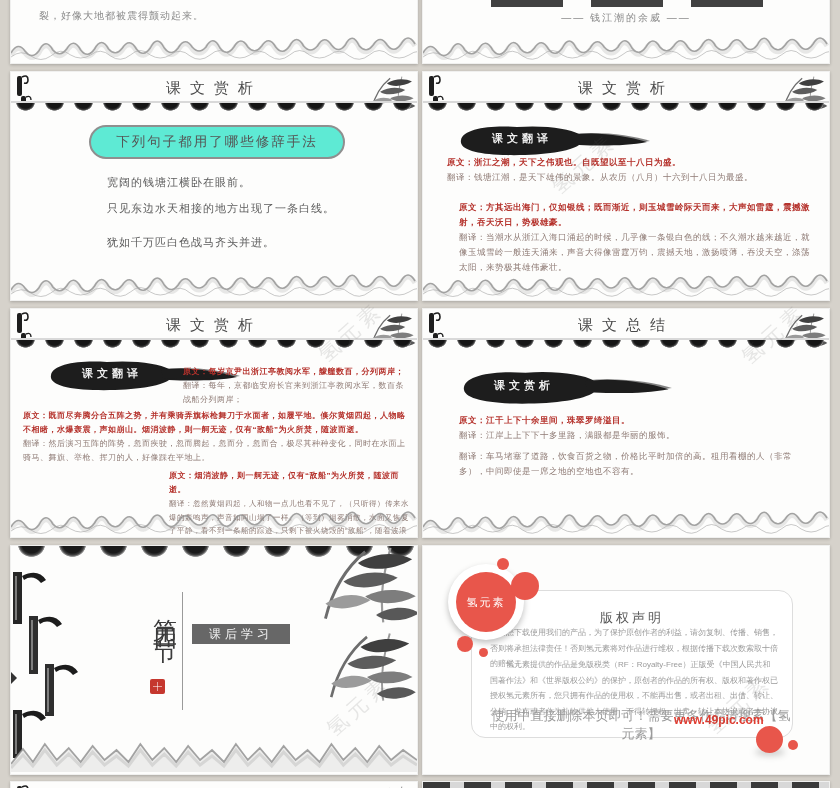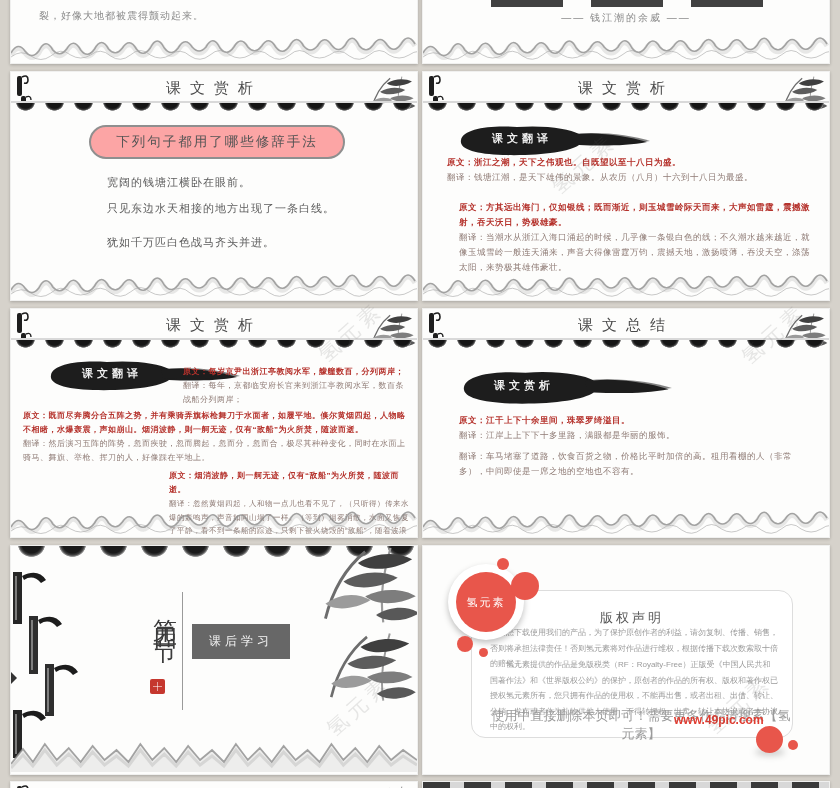--- a/index.html
+++ b/index.html
@@ -50,21 +50,21 @@
     text-shadow:0 0 1px #000;
   }
 
   .orig{margin:0;font-size:8.5px;font-weight:bold;color:#b5322c;line-height:1.75;letter-spacing:.5px;}
   .trans{margin:0;font-size:8.5px;color:#8f7b75;line-height:1.8;letter-spacing:.5px;}
   .tblock{position:absolute;}
 
   
   .q-box{
     position:absolute;top:53px;left:78px;width:252px;height:30px;
-    border:2px solid #8f8f8f;border-radius:18px;background:#fca5a5;
+    border:2px solid #8f8f8f;border-radius:18px;background:#5eead4;
     display:flex;align-items:center;justify-content:center;
     font-size:13.5px;color:#555;letter-spacing:2px;
   }
   .sentence{position:absolute;left:96px;font-size:11px;color:#5c5c5c;letter-spacing:1px;}
 
   
   .mini-box{position:absolute;width:72px;height:30px;background:#414141;}
   .mini-caption{
     position:absolute;top:176px;left:0;right:0;text-align:center;
     font-size:10px;color:#8a8a8a;letter-spacing:2px;
@@ -76,21 +76,21 @@
     position:absolute;left:138px;top:54px;height:126px;
     writing-mode:vertical-rl;font-size:24px;letter-spacing:10px;color:#3c3c3c;
   }
   .seal{
     position:absolute;left:139px;top:133px;width:15px;height:15px;background:#c5372e;border-radius:2px;
     background-image:linear-gradient(rgba(255,255,255,.55),rgba(255,255,255,.55)),linear-gradient(rgba(255,255,255,.55),rgba(255,255,255,.55));
     background-size:9px 1px,1px 9px;background-position:3px 7px,7px 3px;background-repeat:no-repeat;
   }
   .v-divider{position:absolute;left:171px;top:46px;width:1px;height:118px;background:#9a9a9a;}
   .sub-box{
-    position:absolute;left:181px;top:78px;width:98px;height:35px;background:#676767;
+    position:absolute;left:181px;top:78px;width:98px;height:20px;background:#676767;
     display:flex;align-items:center;justify-content:center;
     color:#f5f5f5;font-size:12px;letter-spacing:4px;
   }
   .arch{position:absolute;left:-4px;top:26px;}
   .bamboo-big{position:absolute;right:-6px;top:2px;}
 
   
   .card{
     position:absolute;left:48px;top:44px;width:320px;height:146px;
     border:1px solid #ddd;border-radius:14px;background:#fff;

